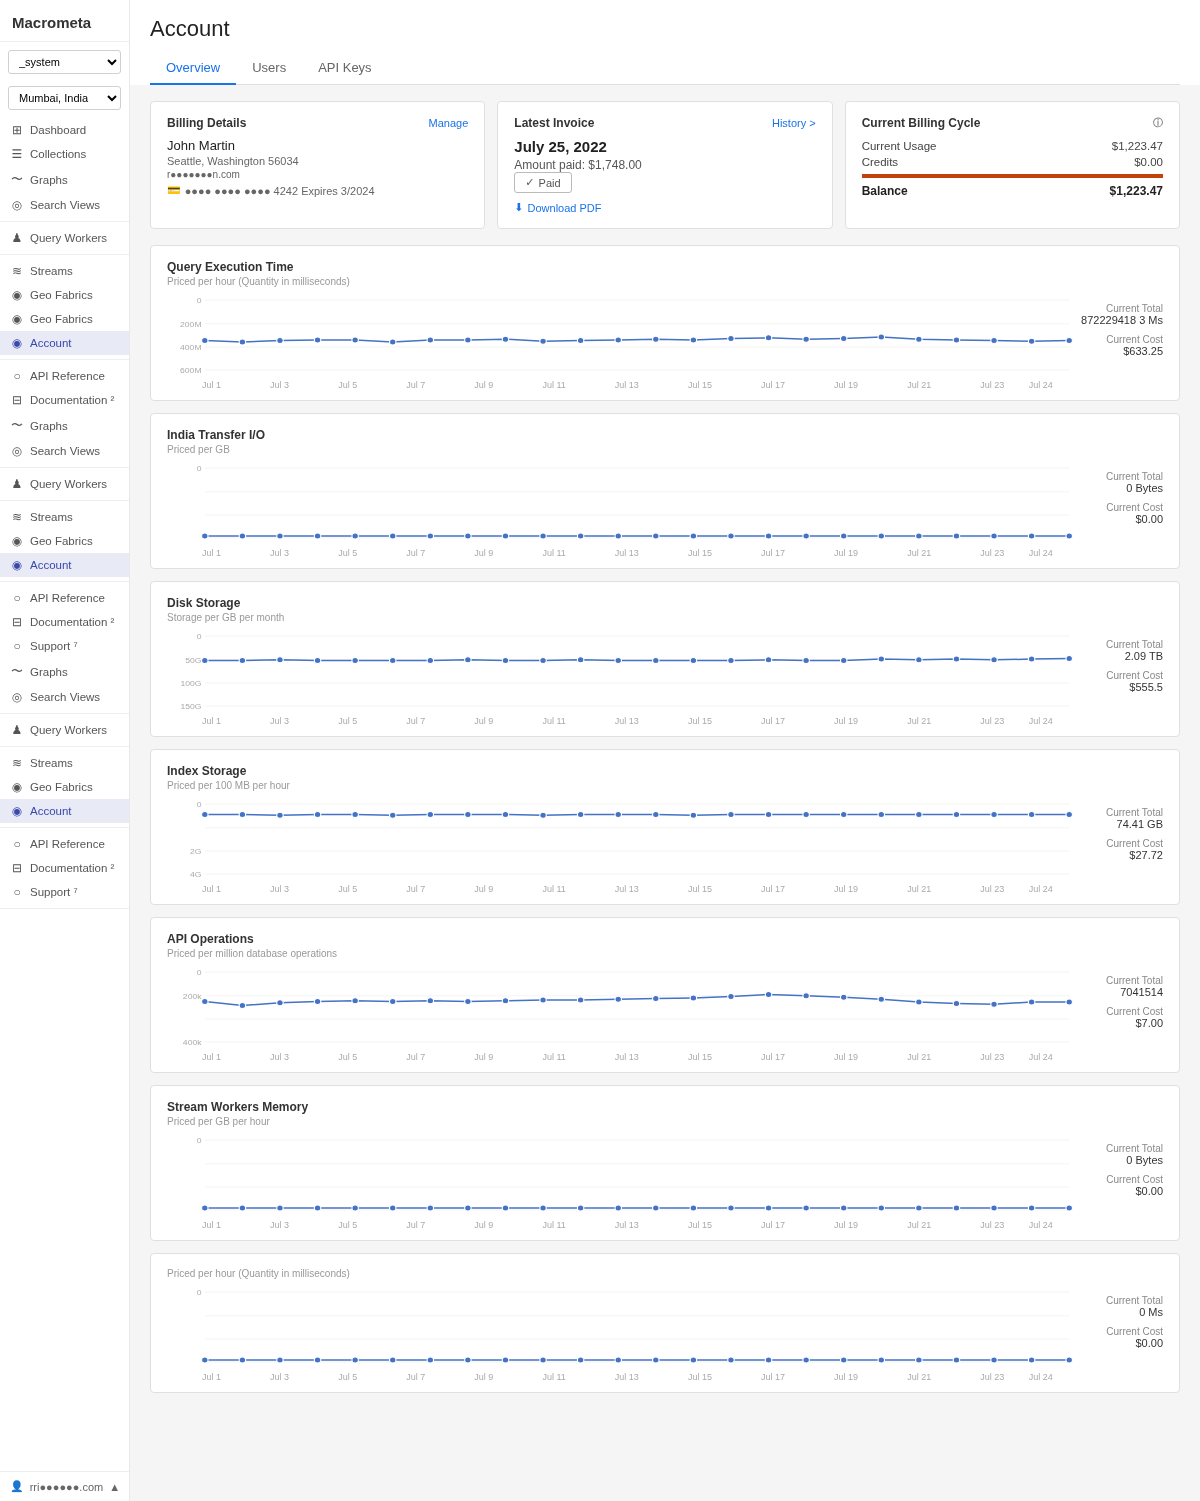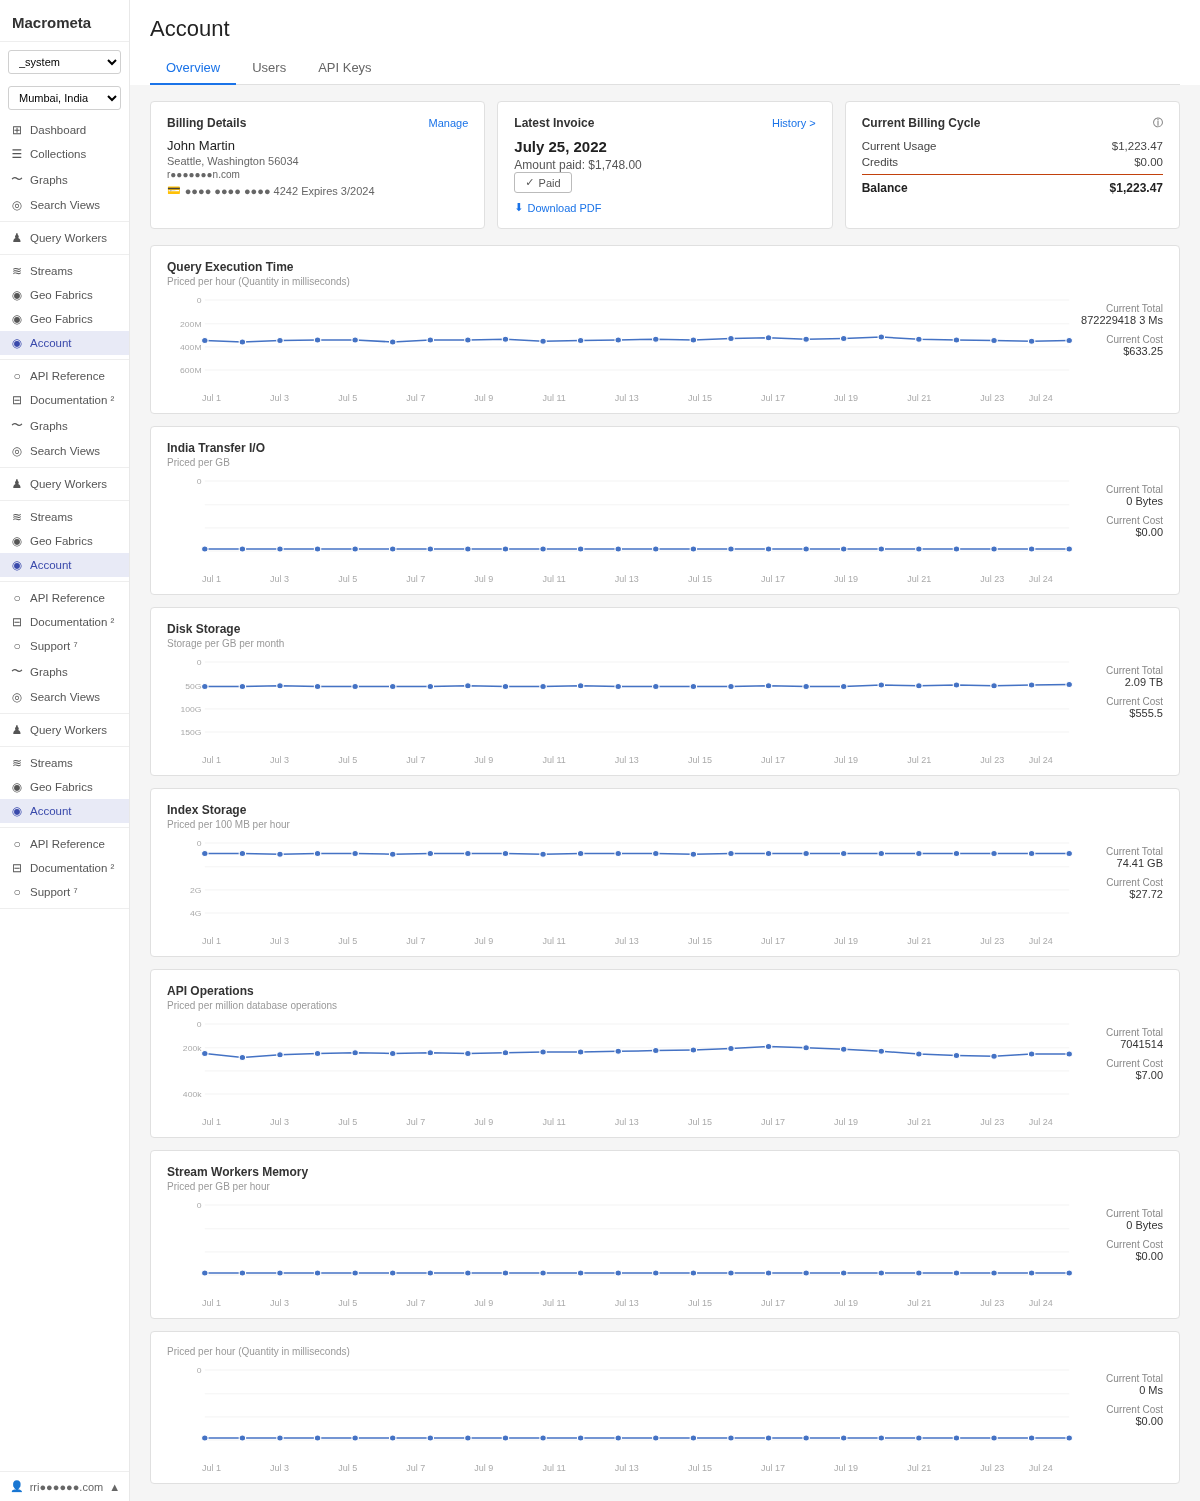--- a/index.html
+++ b/index.html
@@ -151,21 +151,21 @@
       padding: 2px 0;
       gap: 48px;
     }
     .billing-total-row {
       display: flex;
       justify-content: space-between;
       font-size: 12px;
       font-weight: 600;
       color: #222;
       padding: 6px 0 0;
-      border-top: 1px solid #c2410c;
+      border-top: 4px solid #c2410c;
       margin-top: 4px;
     }
 
     
     .chart-section {
       background: #fff;
       border: 1px solid #e0e0e0;
       border-radius: 4px;
       margin-bottom: 12px;
       padding: 14px 16px 10px;
@@ -203,21 +203,21 @@
       font-size: 11px;
       color: #333;
       font-weight: 500;
     }
 
     .x-axis-labels {
       display: flex;
       justify-content: space-between;
       font-size: 9px;
       color: #aaa;
-      margin-top: 15px;
+      margin-top: 2px;
       padding-right: 0;
     }
   </style>
 </head>
 <body>
 
 <div id="sidebar">
   <div class="sidebar-logo">Macrometa</div>
   <select class="sidebar-select">
     <option>_system</option>

